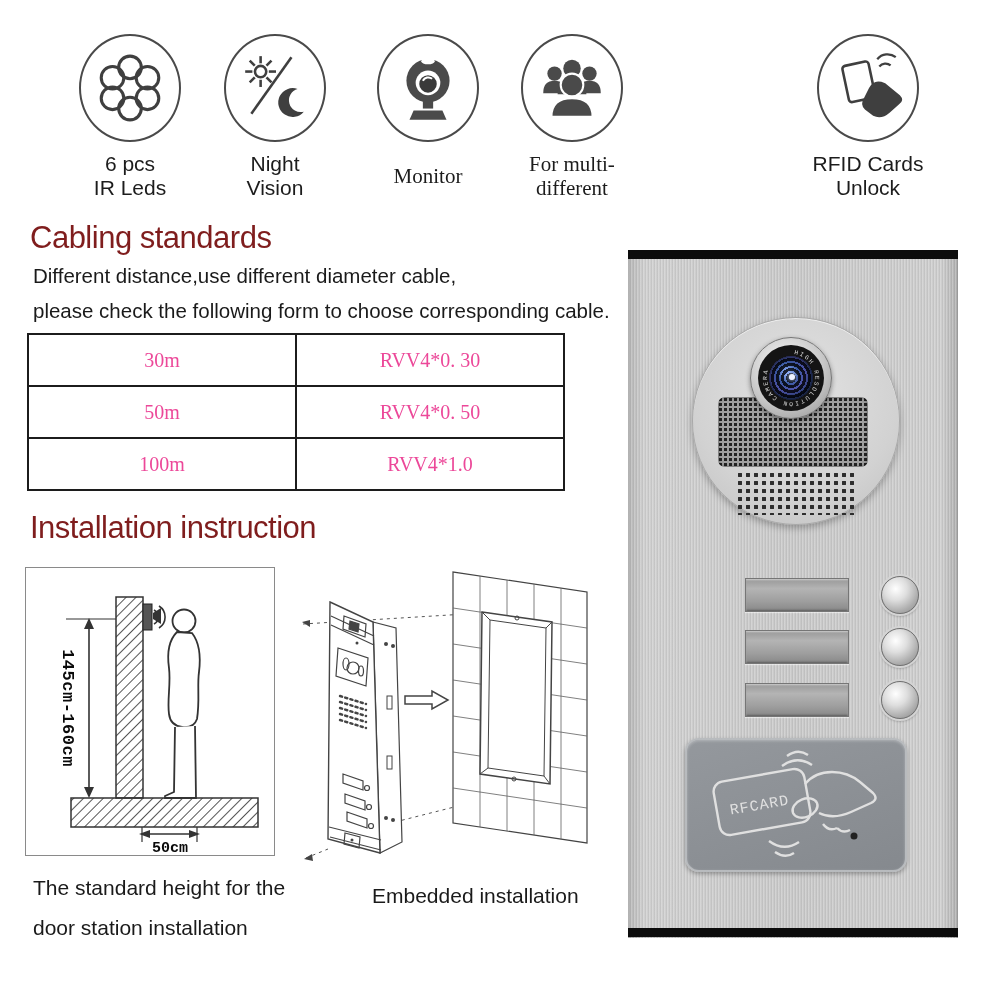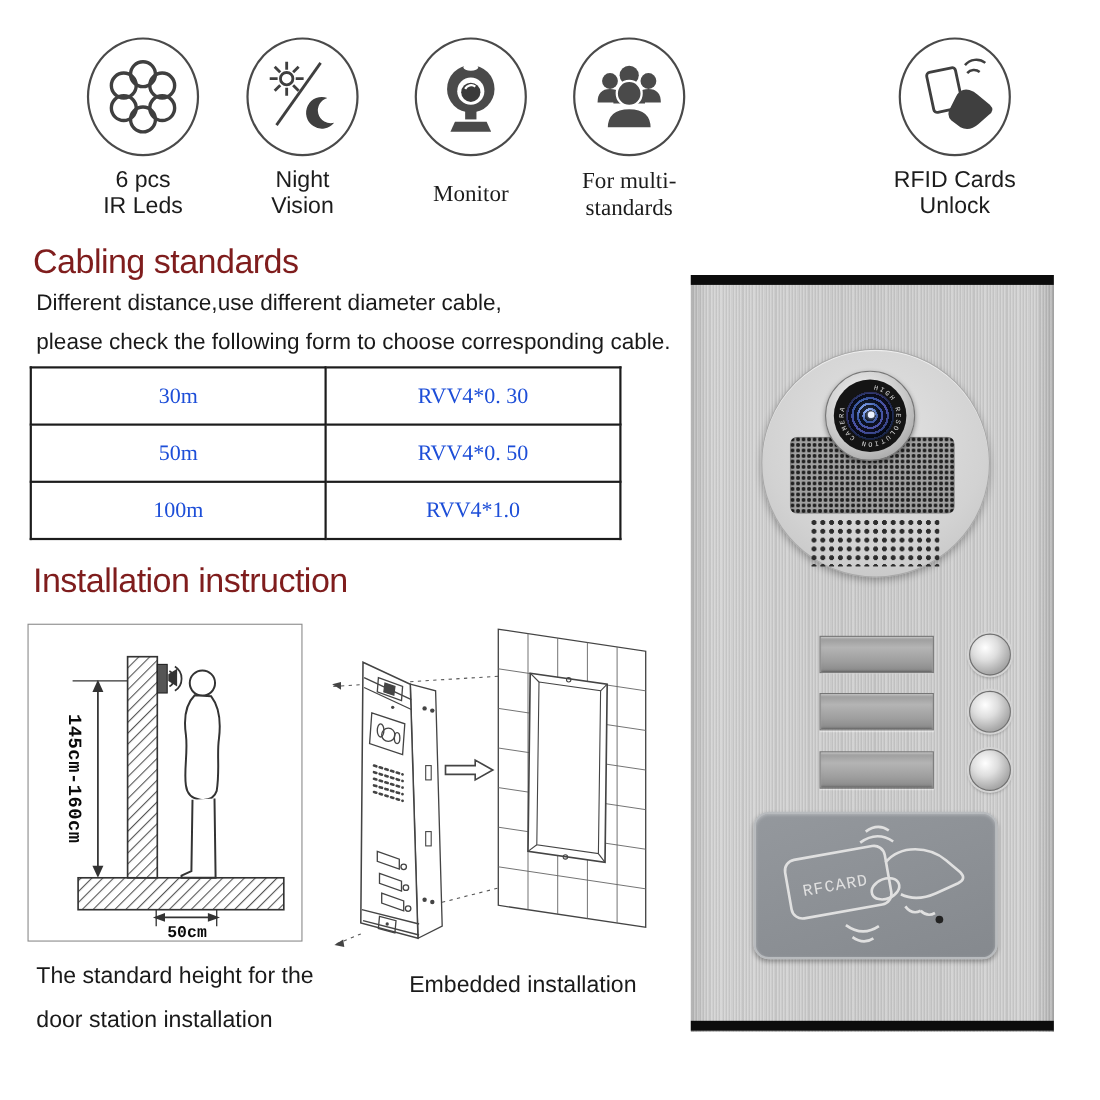--- a/index.html
+++ b/index.html
@@ -14,21 +14,21 @@
   .feat .lbl.serif{font-family:"Liberation Serif",serif;}
   .feat .lbl.single{margin-top:22px;font-family:Liberation Serif, serif;}
 
   
   .h1{position:absolute;font-size:31px;font-weight:400;color:#7f1d1d;letter-spacing:-.5px;}
   .body-line{position:absolute;font-size:20.5px;color:#1a1a1a;}
   .caption{position:absolute;font-size:21px;color:#1a1a1a;}
 
   
   table.cable{position:absolute;left:27px;top:333px;width:538px;border-collapse:collapse;
-              font-family:"Liberation Serif",serif;font-size:20px;color:#1d4ed8;table-layout:fixed;}
+              font-family:"Liberation Serif",serif;font-size:20px;color:#ec4899;table-layout:fixed;}
   table.cable td{border:2px solid #1c1c1c;height:48px;text-align:center;vertical-align:middle;background:#fff;}
 
   
   .diagram-box{position:absolute;left:25px;top:567px;width:248px;height:287px;border:1px solid #8a8a8a;background:#fff;}
   .diagram-mid{position:absolute;left:300px;top:560px;width:320px;height:310px;}
 
   
   .panel{position:absolute;left:628px;top:250px;width:330px;height:688px;
          background:
            repeating-linear-gradient(90deg, rgba(255,255,255,.18) 0 1px, rgba(0,0,0,0) 1px 2px, rgba(0,0,0,.05) 2px 3px),
@@ -142,21 +142,21 @@
         <circle cx="53" cy="22" r="7"></circle>
           <path d="M42,41 q0,-12 11,-12 q11,0 11,12 z"></path>
         <circle cx="36" cy="17" r="8.5"></circle>
           <path d="M22,42 q0,-14 14,-14 q14,0 14,14 z"></path>
         <circle cx="36" cy="33" r="11" stroke="#fff" stroke-width="2"></circle>
         <path d="M16,64 q0,-18 20,-18 q20,0 20,18 z" stroke="#fff" stroke-width="2"></path>
       </svg>
     </div>
     <div class="lbl serif">
         <div>For multi-</div>
-        <div>standards</div>
+        <div>different</div>
       </div>
   </div>
 
 
   <div class="feat" style="left:793px">
     <div class="ring">
       <svg width="74" height="74" viewBox="0 0 72 72">
         <path d="M47,15 a8,8 0 0 1 11,-1" stroke="#3f3f3f" stroke-width="2.2" fill="none"></path>
         <path d="M45,8 a13,13 0 0 1 18,-2" stroke="#3f3f3f" stroke-width="2.2" fill="none"></path>
         <rect x="14" y="12" width="26" height="36" rx="3" transform="rotate(-12 27 30)" fill="#fff" stroke="#3f3f3f" stroke-width="2.5"></rect>

